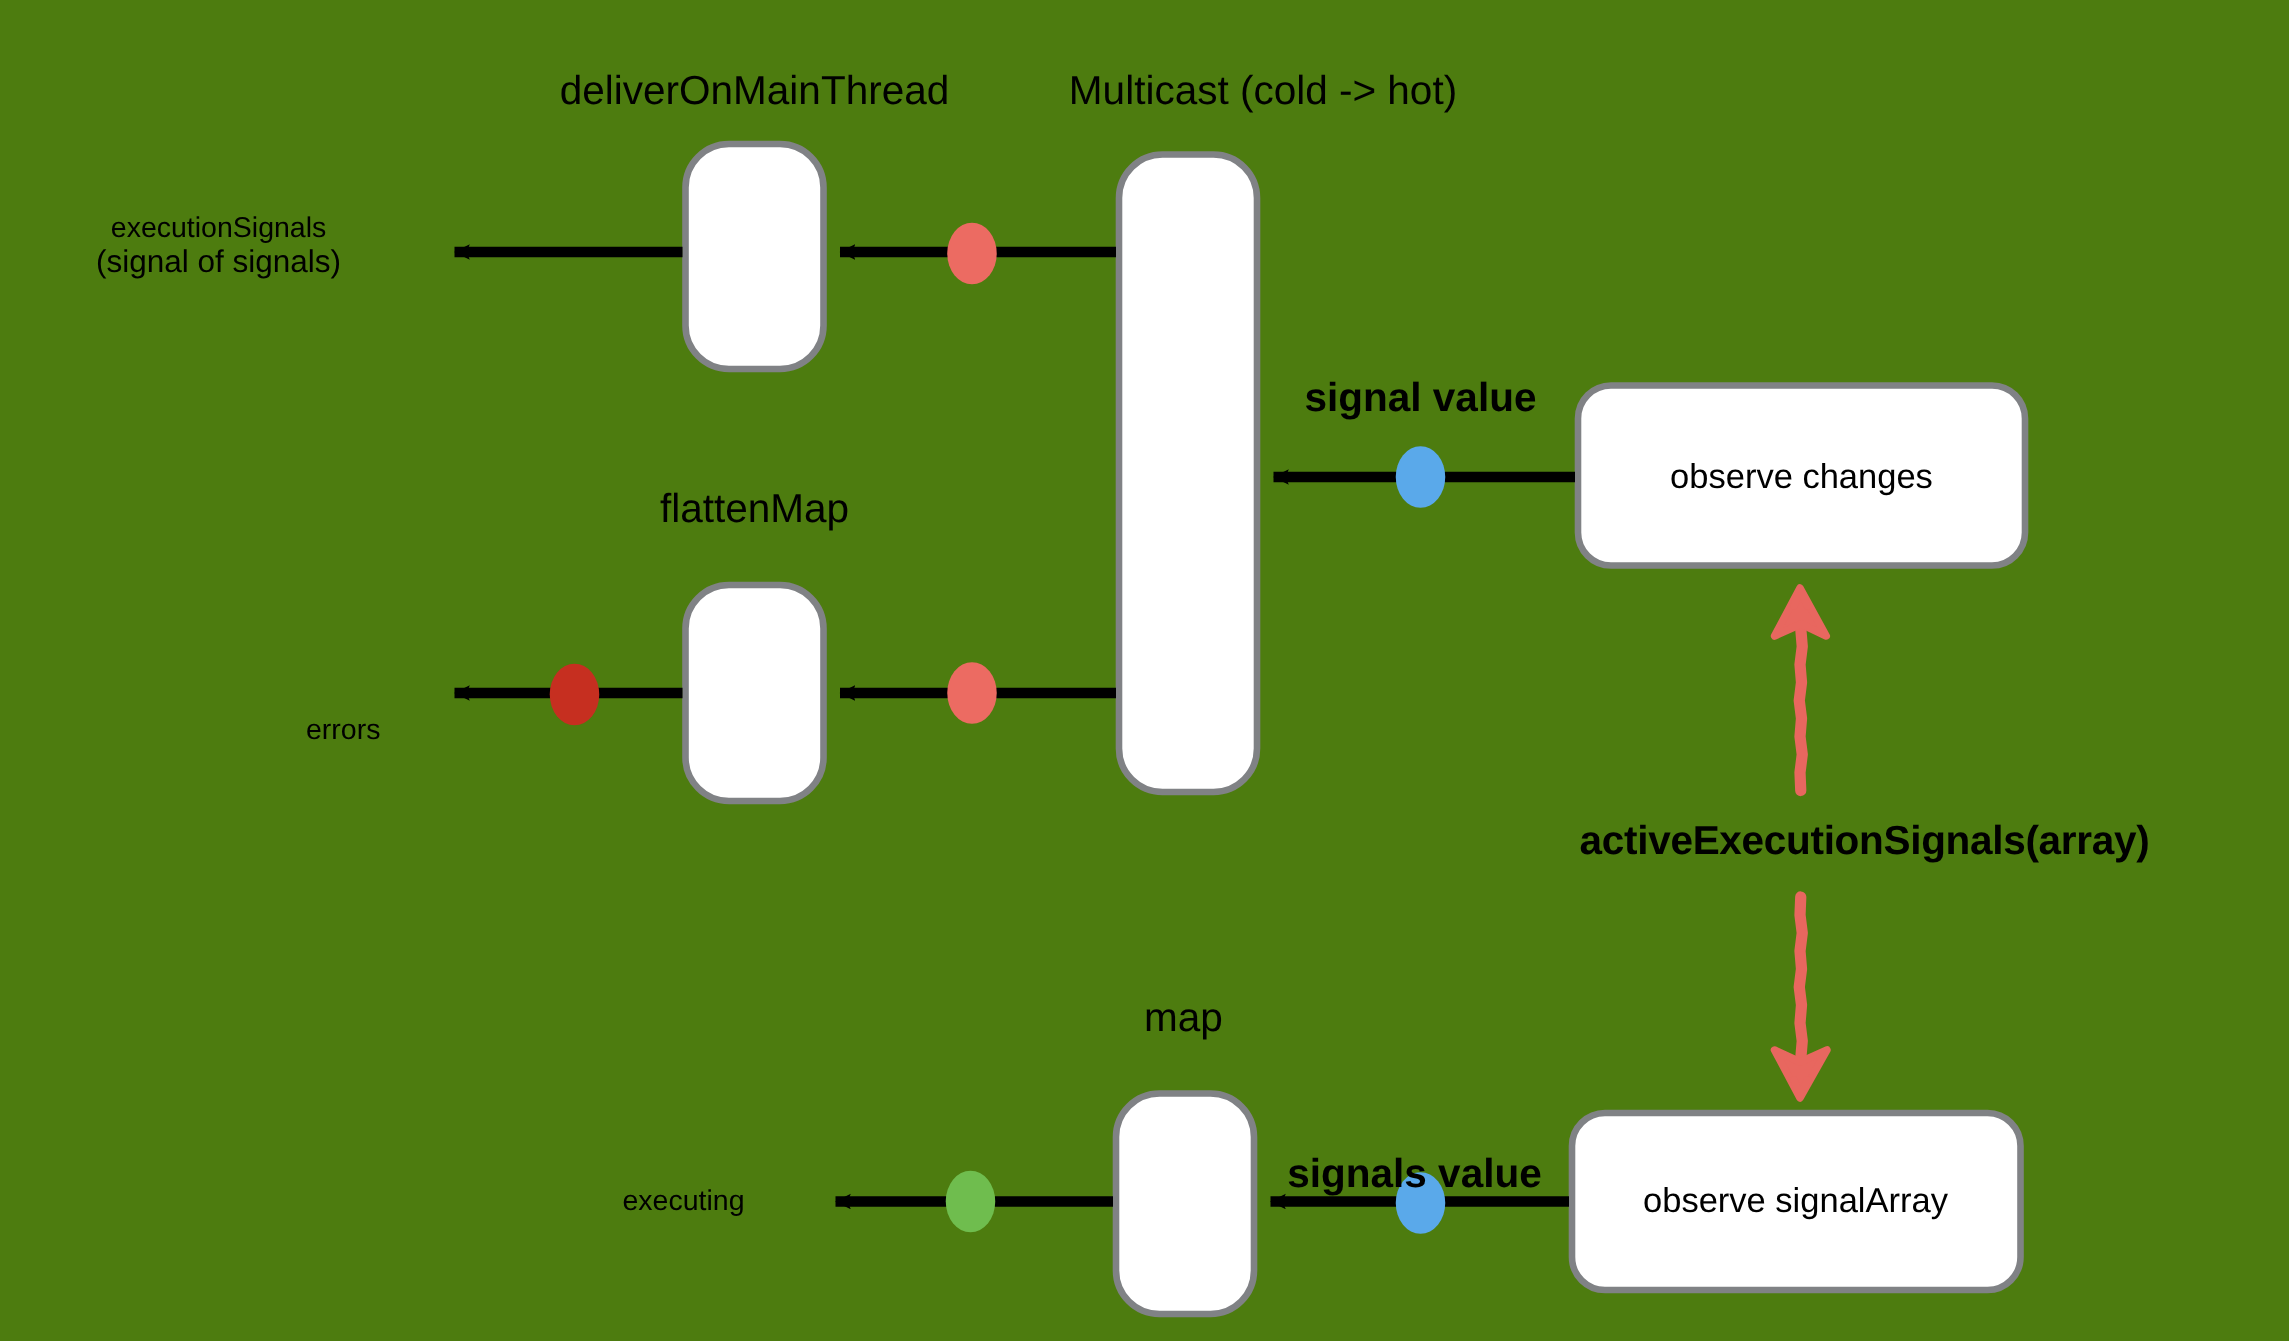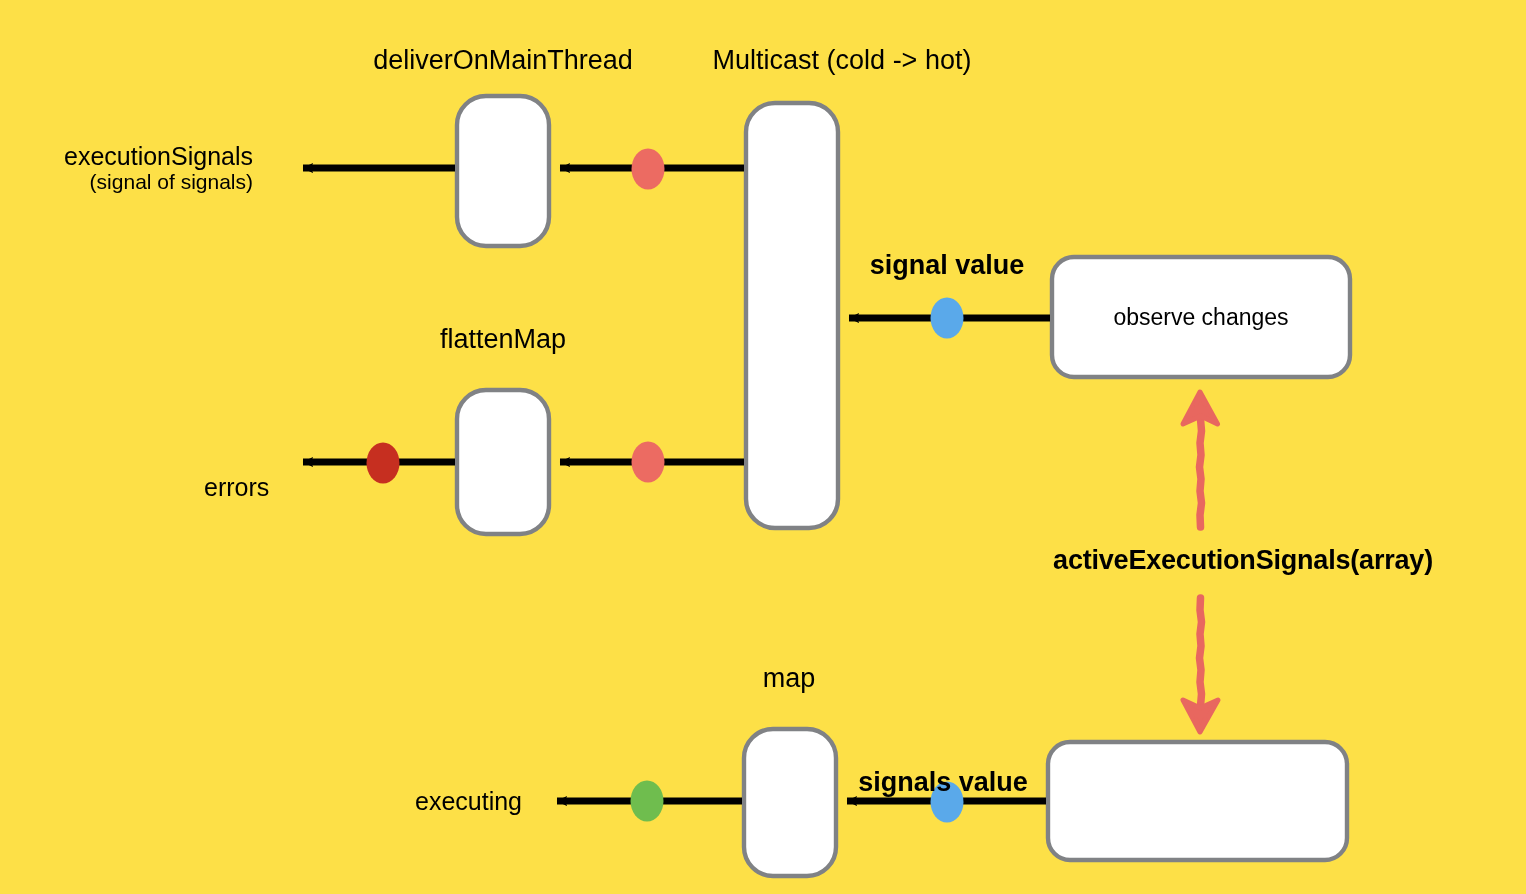--- a/index.html
+++ b/index.html
@@ -8,21 +8,21 @@
     background: #ffffff;
   }
   body {
     font-family: "Liberation Sans", sans-serif;
     -webkit-font-smoothing: antialiased;
   }
   #canvas {
     position: relative;
     width: 1526px;
     height: 894px;
-    background: #fde047;
+    background: #4d7c0f;
     overflow: hidden;
   }
   .diagram-svg {
     position: absolute;
     left: 0;
     top: 0;
     width: 1526px;
     height: 894px;
   }
   
@@ -37,21 +37,21 @@
     font-size: 27px;
   }
   .lbl-node {          
     font-size: 23px;
   }
   .lbl-edge {          
     font-size: 27px;
     font-weight: bold;
   }
   .lbl-out {           
-    font-size: 25px;
+    font-size: 19px;
   }
   .lbl-sub {           
     font-size: 21px;
     display: block;
     text-align: right;
   }
   .lbl-strong {
     font-size: 27px;
     font-weight: bold;
     letter-spacing: -0.2px;
@@ -124,20 +124,21 @@
   <div class="lbl lbl-op center-x" style="left:503px; top:45px;">deliverOnMainThread</div>
 
   <div class="lbl lbl-op center-x" style="left:842px; top:45px;">Multicast (cold -&gt; hot)</div>
 
   <div class="lbl lbl-op center-x" style="left:503px; top:324px;">flattenMap</div>
 
   <div class="lbl lbl-op center-x" style="left:789px; top:663px;">map</div>
 
   <div class="lbl lbl-node center-both" style="left:1201px; top:318px;">observe changes</div>
 
+  <div class="lbl lbl-node center-both" style="left:1197px; top:801px;">observe signalArray</div>
 
   <div class="lbl t-center" style="left:64px; top:142px;">
     <span class="lbl-out">executionSignals</span>
     <span class="lbl-sub">(signal of signals)</span>
   </div>
 
   <div class="lbl lbl-out mid-y" style="left:204px; top:463px;margin-top:24px;">errors</div>
 
   <div class="lbl lbl-out mid-y" style="left:415px; top:801px;">executing</div>
 

